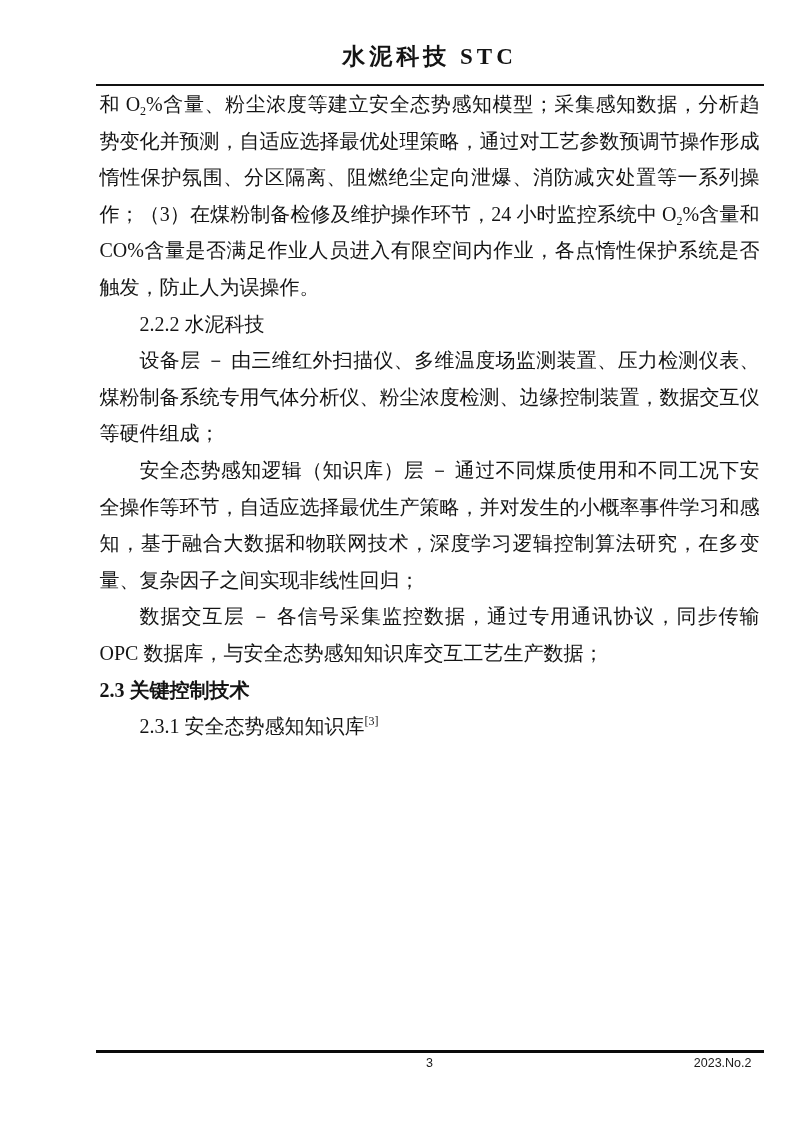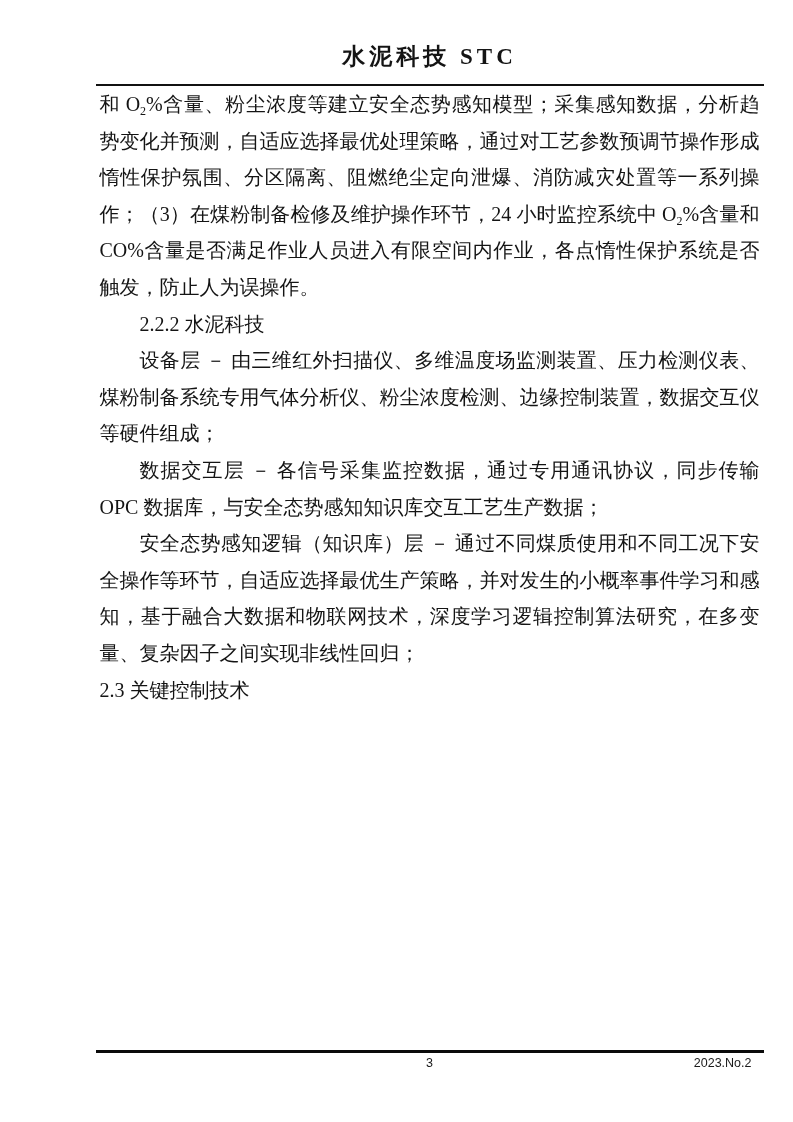--- a/index.html
+++ b/index.html
@@ -42,21 +42,21 @@
     text-align: justify;
   }
   .doc-body p {
     margin: 0;
     padding: 0;
   }
   .doc-body p.indent {
     text-indent: 2em;
   }
   .doc-body p.heading {
-    font-weight: normal;
+    font-weight: bold;
     text-align: left;
   }
   .seg-b { font-weight: normal; }
   .seg-sub {
     font-size: 12px;
     vertical-align: -4px;
     line-height: 0;
   }
   .seg-sup {
     font-size: 12px;
@@ -104,23 +104,24 @@
 
   <div class="journal-header">
     <div class="journal-title">水泥科技 STC</div>
     <div class="header-rule"></div>
   </div>
 
   <div class="doc-body">
       <p class=""><span>和 O</span><span class="seg-sub">2</span><span>%含量、粉尘浓度等建立安全态势感知模型；采集感知数据，分析趋势变化并预测，自适应选择最优处理策略，通过对工艺参数预调节操作形成惰性保护氛围、分区隔离、阻燃绝尘定向泄爆、消防减灾处置等一系列操作；（3）在煤粉制备检修及维护操作环节，24 小时监控系统中 O</span><span class="seg-sub">2</span><span>%含量和 CO%含量是否满足作业人员进入有限空间内作业，各点惰性保护系统是否触发，防止人为误操作。</span></p>
       <p class=" indent"><span>2.2.2 水泥科技</span></p>
       <p class=" indent"><span class="seg-b">设备层</span><span> － 由三维红外扫描仪、多维温度场监测装置、压力检测仪表、煤粉制备系统专用气体分析仪、粉尘浓度检测、边缘控制装置，数据交互仪等硬件组成；</span></p>
+      <p class=" indent"><span class="seg-b">安全态势感知逻辑（知识库）层</span><span> － 通过不同煤质使用和不同工况下安全操作等环节，自适应选择最优生产策略，并对发生的小概率事件学习和感知，基于融合大数据和物联网技术，深度学习逻辑控制算法研究，在多变量、复杂因子之间实现非线性回归；</span></p>
       <p class=" indent"><span class="seg-b">数据交互层</span><span> － 各信号采集监控数据，通过专用通讯协议，同步传输 OPC 数据库，与安全态势感知知识库交互工艺生产数据；</span></p>
-      <p class=" indent"><span class="seg-b">安全态势感知逻辑（知识库）层</span><span> － 通过不同煤质使用和不同工况下安全操作等环节，自适应选择最优生产策略，并对发生的小概率事件学习和感知，基于融合大数据和物联网技术，深度学习逻辑控制算法研究，在多变量、复杂因子之间实现非线性回归；</span></p>
       <p class="heading"><span>2.3 关键控制技术</span></p>
+      <p class=" indent"><span>2.3.1 安全态势感知知识库</span><span class="seg-sup">[3]</span></p>
     </div>
 
   <div class="page-footer">
     <div class="footer-rule"></div>
     <div class="footer-row">
       <span class="footer-page-number">3</span>
       <span class="footer-issue">2023.No.2</span>
     </div>
   </div>
 

